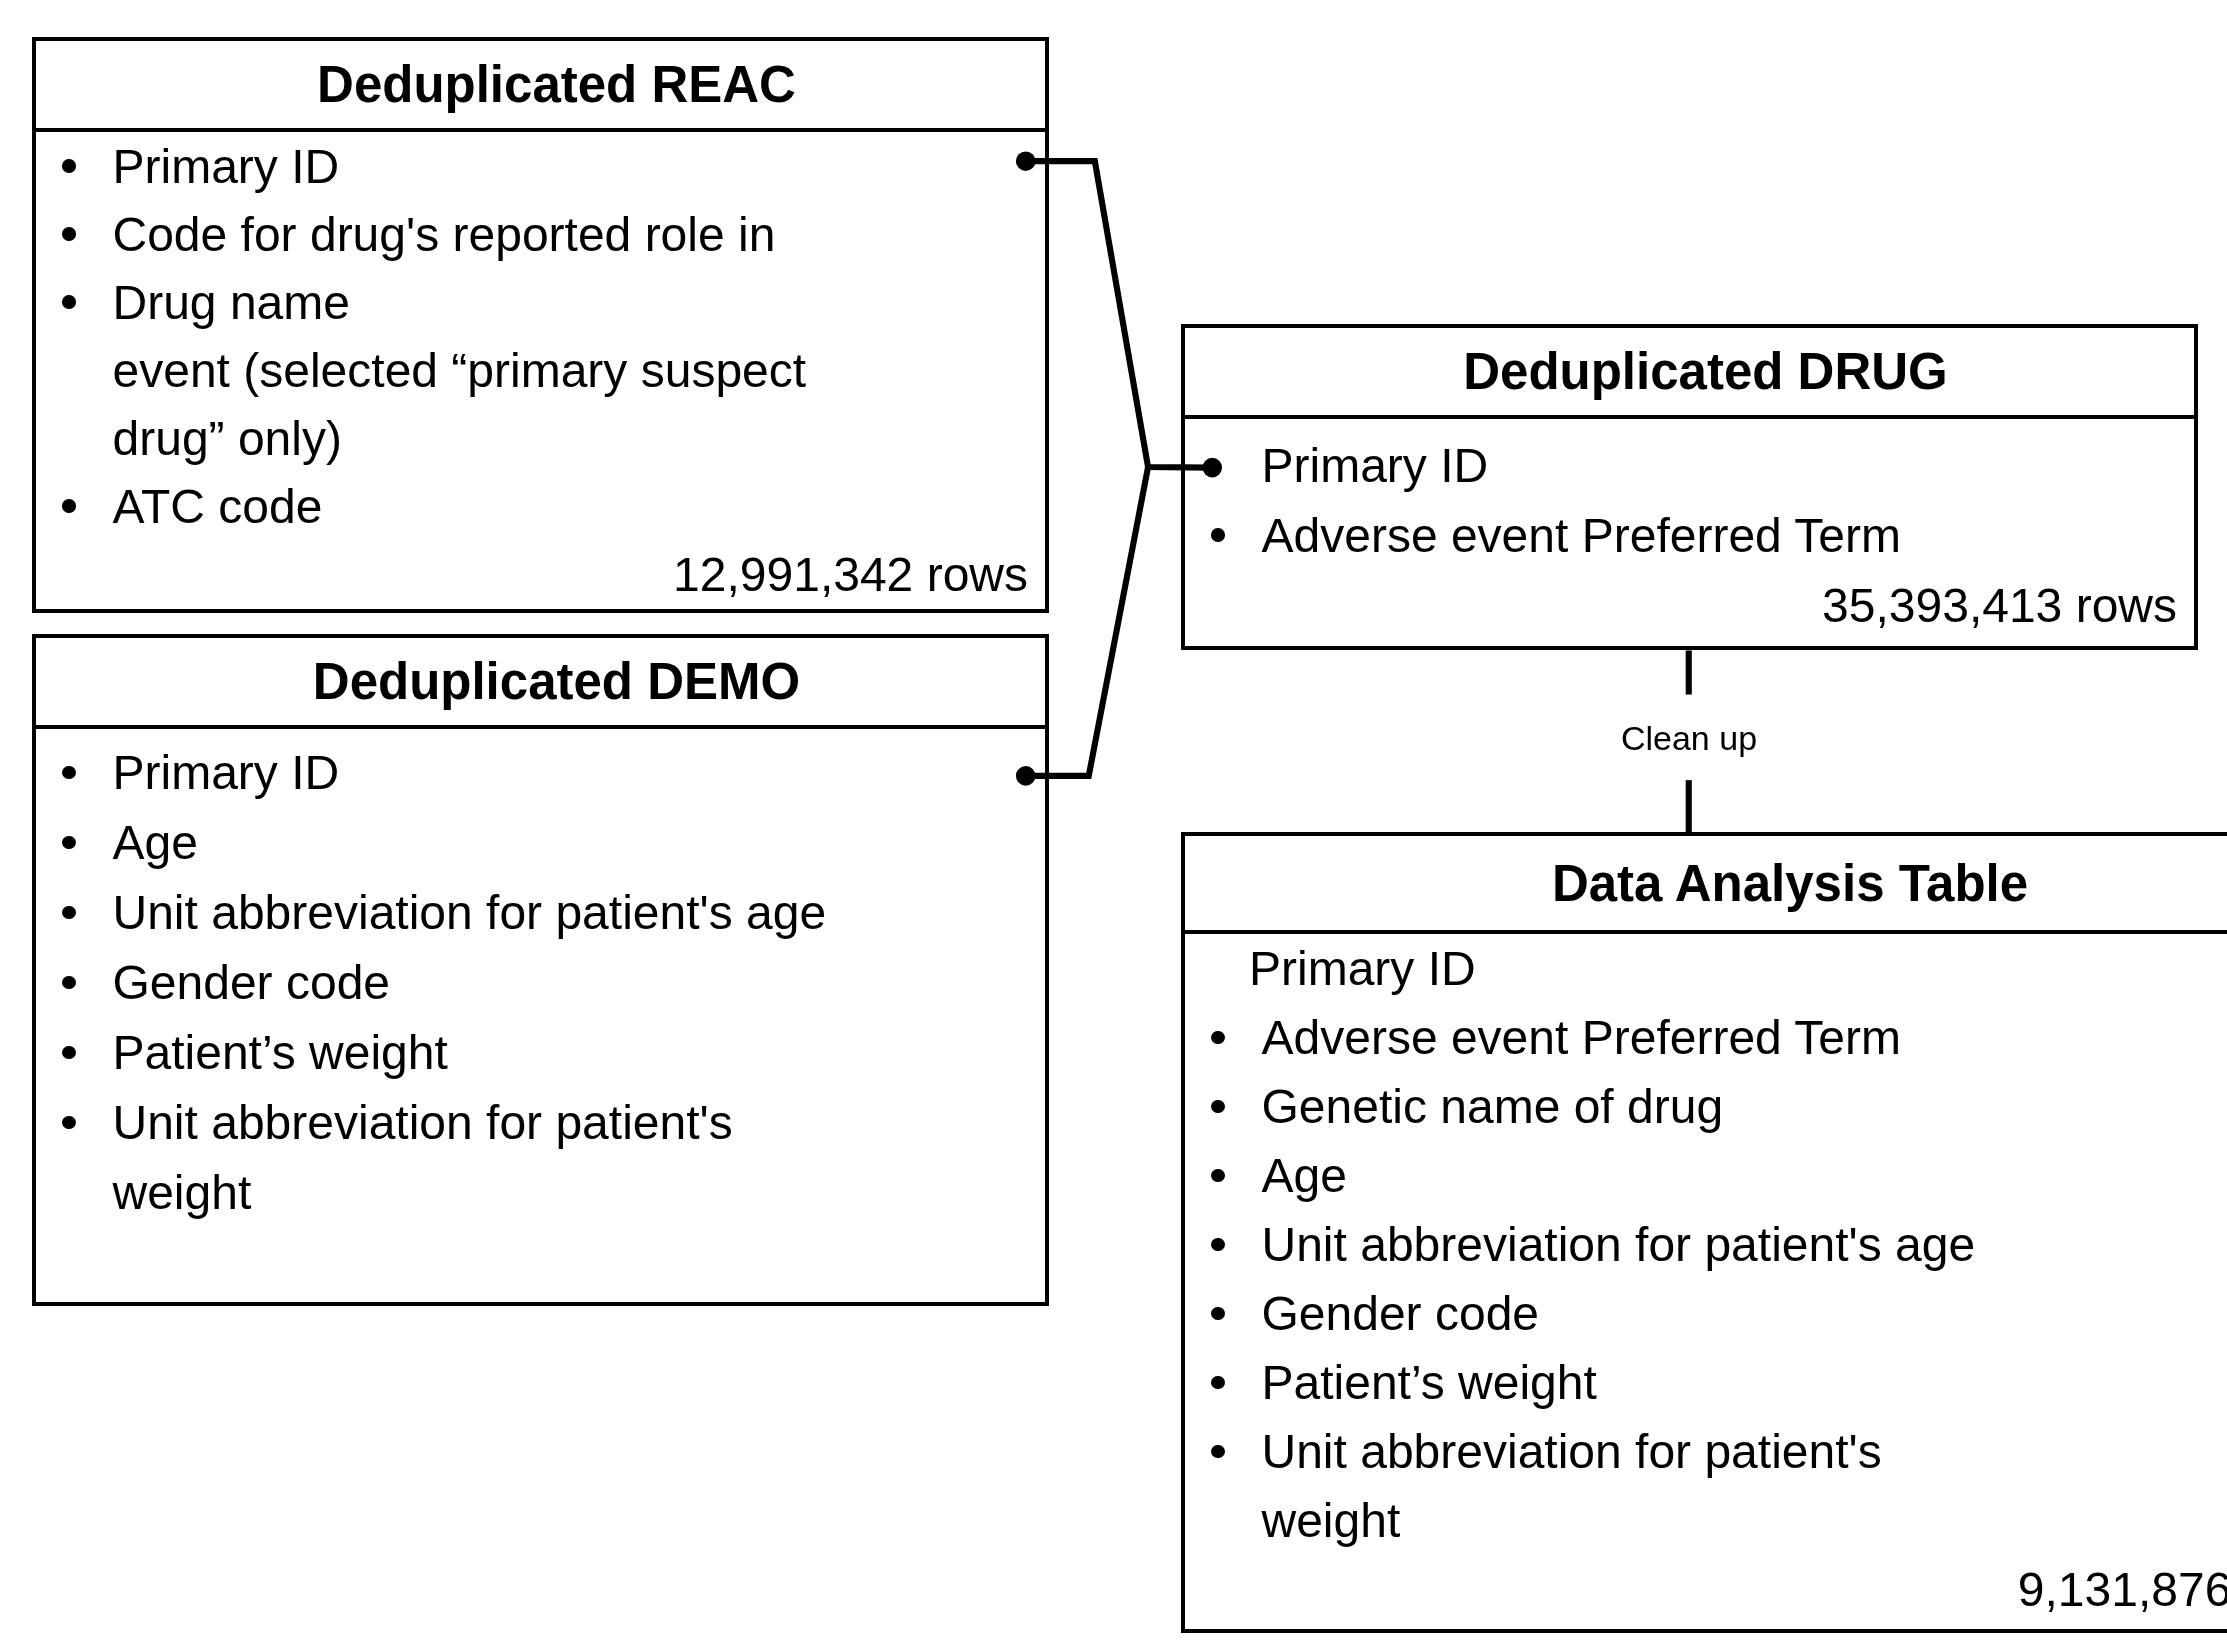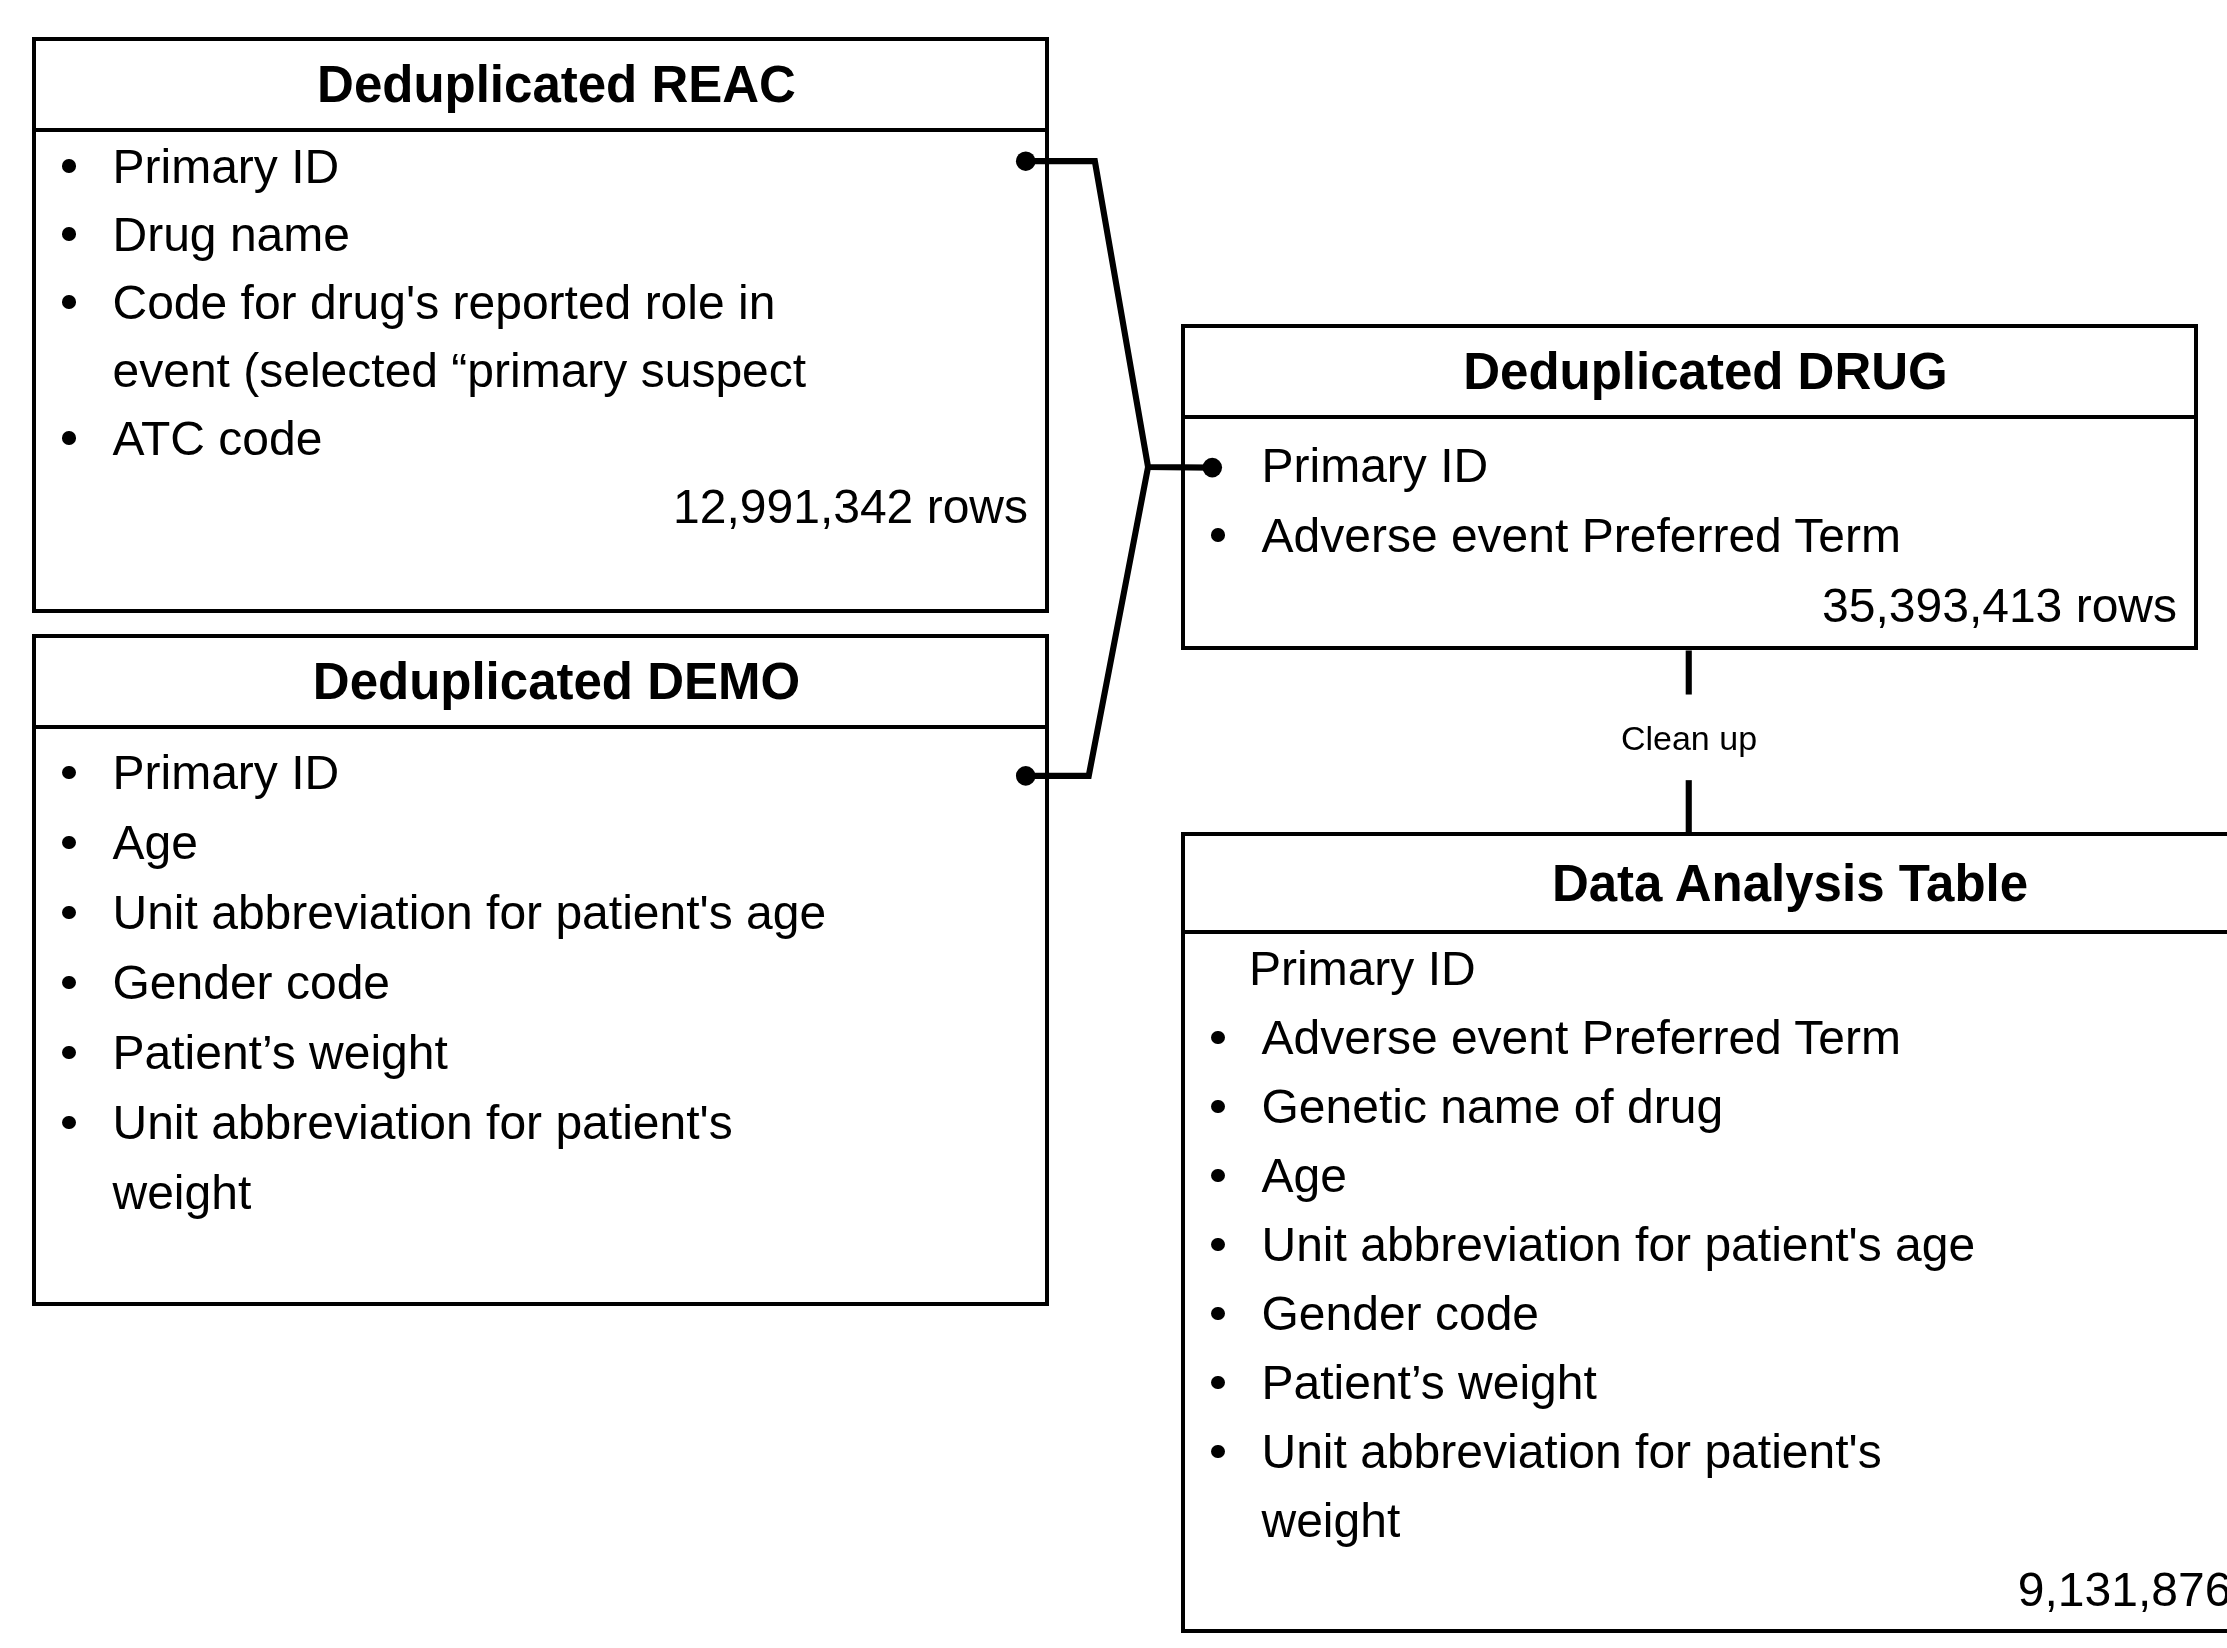--- a/index.html
+++ b/index.html
@@ -89,29 +89,33 @@
 
   <div class="box reac" style="left:32px; top:37px; width:1017px; height:576px;">
     <div class="box-title">Deduplicated REAC</div>
     <div class="box-body">
       <div class="li b">
           <span class="blt"></span>
           <span class="txt">Primary ID</span>
         </div>
       <div class="li">
           <span class="blt"></span>
+          <span class="txt">Code for drug's reported role in</span>
+        </div>
+      <div class="li">
+          <span class="blt"></span>
           <span class="txt">Drug name</span>
         </div>
-      <div class="li">
-          <span class="blt"></span>
-          <span class="txt">Code for drug's reported role in</span>
-        </div>
       <div class="li cont">
           <span class="blt"></span>
           <span class="txt">event (selected “primary suspect</span>
+        </div>
+      <div class="li cont">
+          <span class="blt"></span>
+          <span class="txt">drug” only)</span>
         </div>
       <div class="li">
           <span class="blt"></span>
           <span class="txt">ATC code</span>
         </div>
       <div class="li rows">
           <span class="txt">12,991,342 rows</span>
         </div>
     </div>
   </div>

